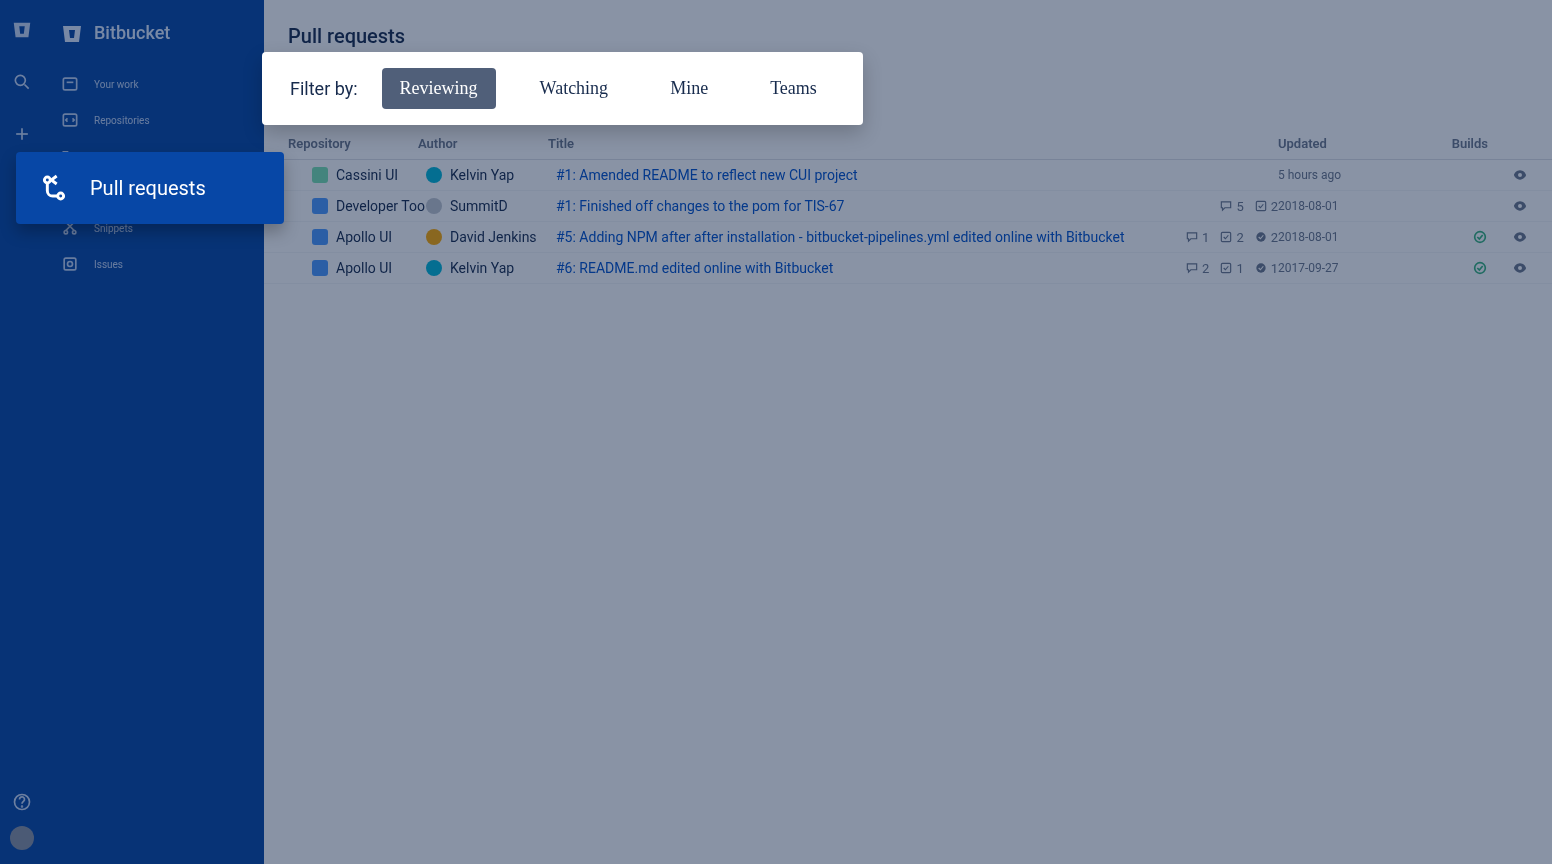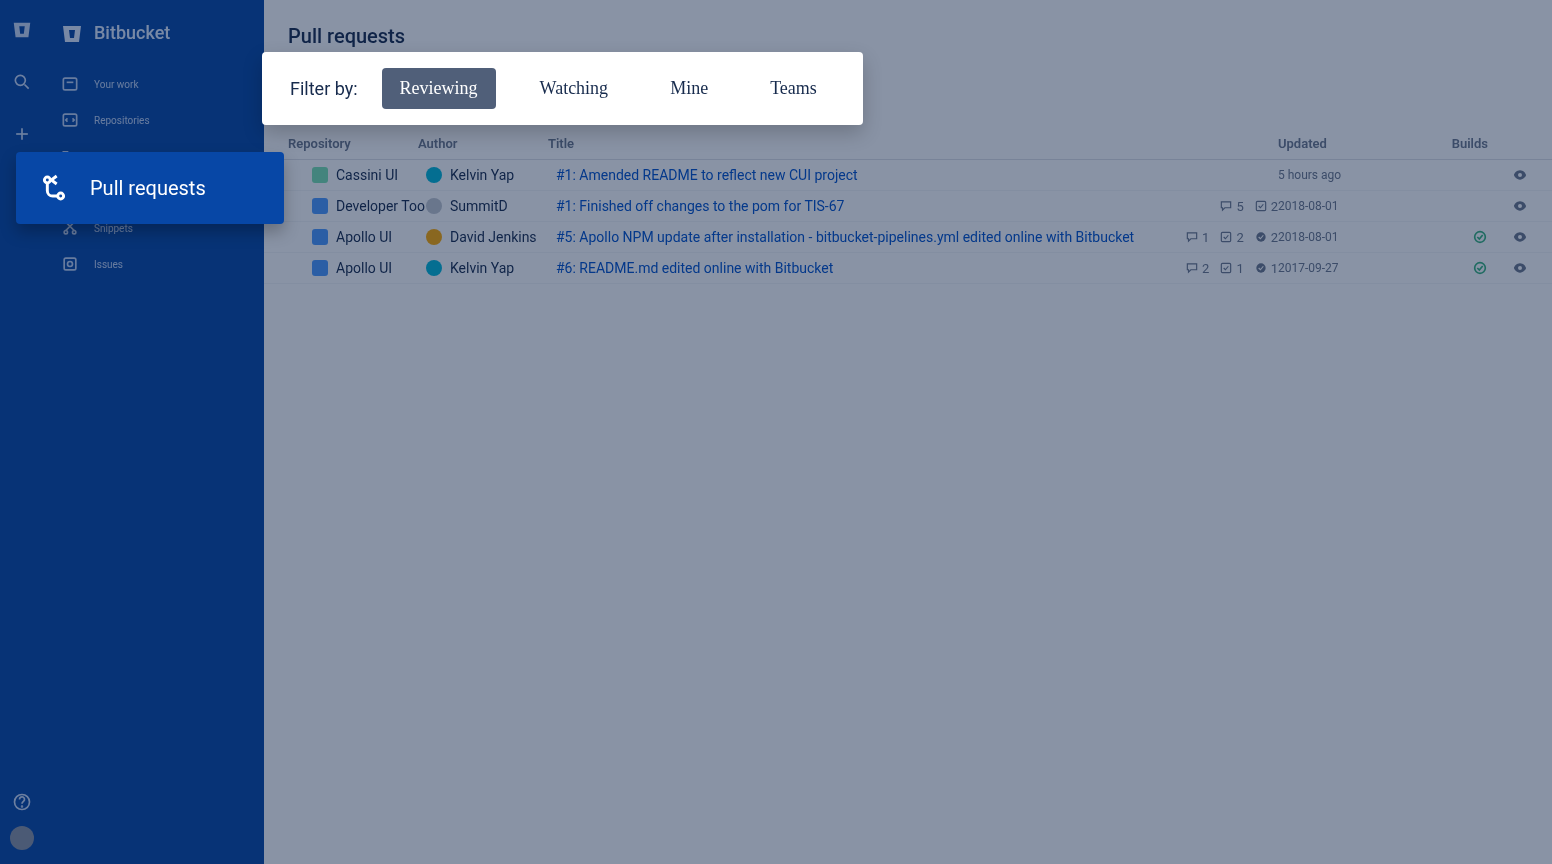--- a/index.html
+++ b/index.html
@@ -227,21 +227,21 @@
   </div>
         <div class="pr-row">
     <div class="repo-cell">
       <span class="repo-avatar" style="background:#4C9AFF"></span>
       <span>Apollo UI</span>
     </div>
     <div class="author-cell">
       <span class="author-avatar" style="background:#FFAB00"></span>
       <span>David Jenkins</span>
     </div>
-    <div class="title-cell">#5: Apollo NPM update after installation - bitbucket-pipelines.yml edited online with Bitbucket</div>
+    <div class="title-cell">#5: Adding NPM after after installation - bitbucket-pipelines.yml edited online with Bitbucket</div>
     <div class="meta-cell">
             <span class="meta-item">
               <svg viewBox="0 0 24 24" width="14" height="14" fill="none" stroke="#6B778C" stroke-width="2">
                 <path d="M4 5h16v10H10l-4 4v-4H4z"></path>
               </svg>
               <span>1</span>
             </span>
             <span class="meta-item">
               <svg viewBox="0 0 24 24" width="14" height="14" fill="none" stroke="#6B778C" stroke-width="2">
                 <rect x="4" y="4" width="16" height="16" rx="2"></rect>

